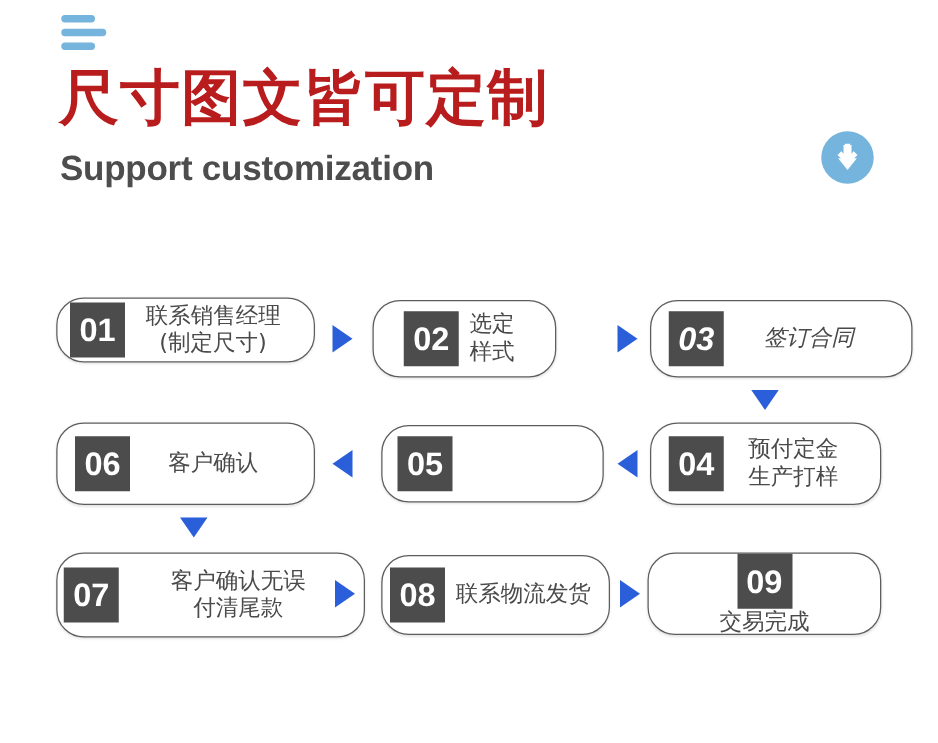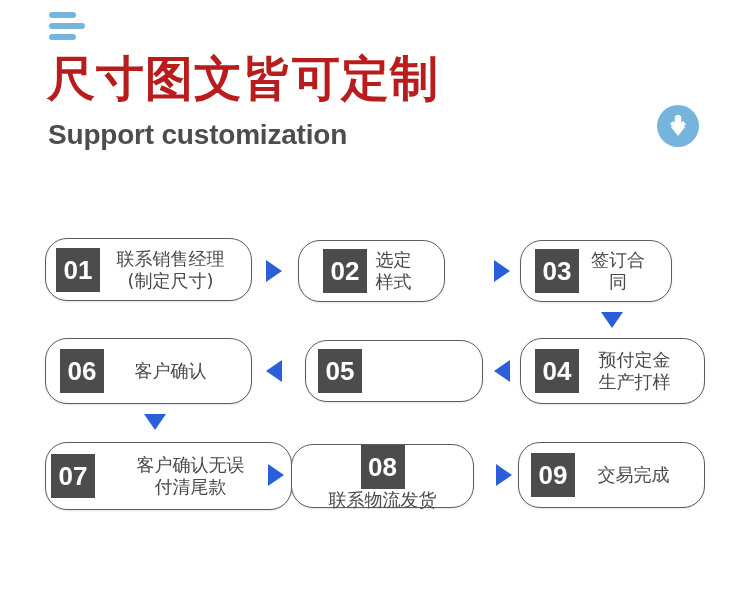--- a/index.html
+++ b/index.html
@@ -112,31 +112,31 @@
     text-align: center;
     color: #4a4a4a;
     font-size: 18px;
     line-height: 1.22;
     padding: 0 6px;
     white-space: pre-line;
     font-family: "DejaVu Sans", "Liberation Sans", sans-serif;
   }
 
   
-  .box-01 { left: 45px;  top: 238px; width: 207px; height: 63px; padding: 0 10px; }
+  .box-01 { left: 45px;  top: 238px; width: 207px; height: 52px; padding: 0 10px; }
   .box-02 { left: 298px; top: 240px; width: 147px; height: 62px; padding: 0 24px; }
-  .box-03 { left: 520px; top: 240px; width: 152px; height: 62px; padding: 0 14px; }
+  .box-03 { left: 520px; top: 240px; width: 210px; height: 62px; padding: 0 14px; font-style: italic; }
 
   .box-06 { left: 45px;  top: 338px; width: 207px; height: 66px; padding: 0 14px; }
   .box-05 { left: 305px; top: 340px; width: 178px; height: 62px; padding: 0 12px; }
   .box-04 { left: 520px; top: 338px; width: 185px; height: 66px; padding: 0 14px; }
 
   .box-07 { left: 45px;  top: 442px; width: 247px; height: 68px; padding: 0 5px; justify-content: space-between; }
-  .box-08 { left: 291px; top: 444px; width: 183px; height: 64px; padding: 0 6px; flex-direction: column; }
-  .box-09 { left: 518px; top: 442px; width: 187px; height: 66px; padding: 0 12px; }
+  .box-08 { left: 305px; top: 444px; width: 183px; height: 64px; padding: 0 6px; }
+  .box-09 { left: 518px; top: 442px; width: 187px; height: 66px; padding: 0 12px; flex-direction: column; }
 
   
   .arrow {
     position: absolute;
     width: 0;
     height: 0;
   }
   .arrow-right {
     border-top: 11px solid transparent;
     border-bottom: 11px solid transparent;

